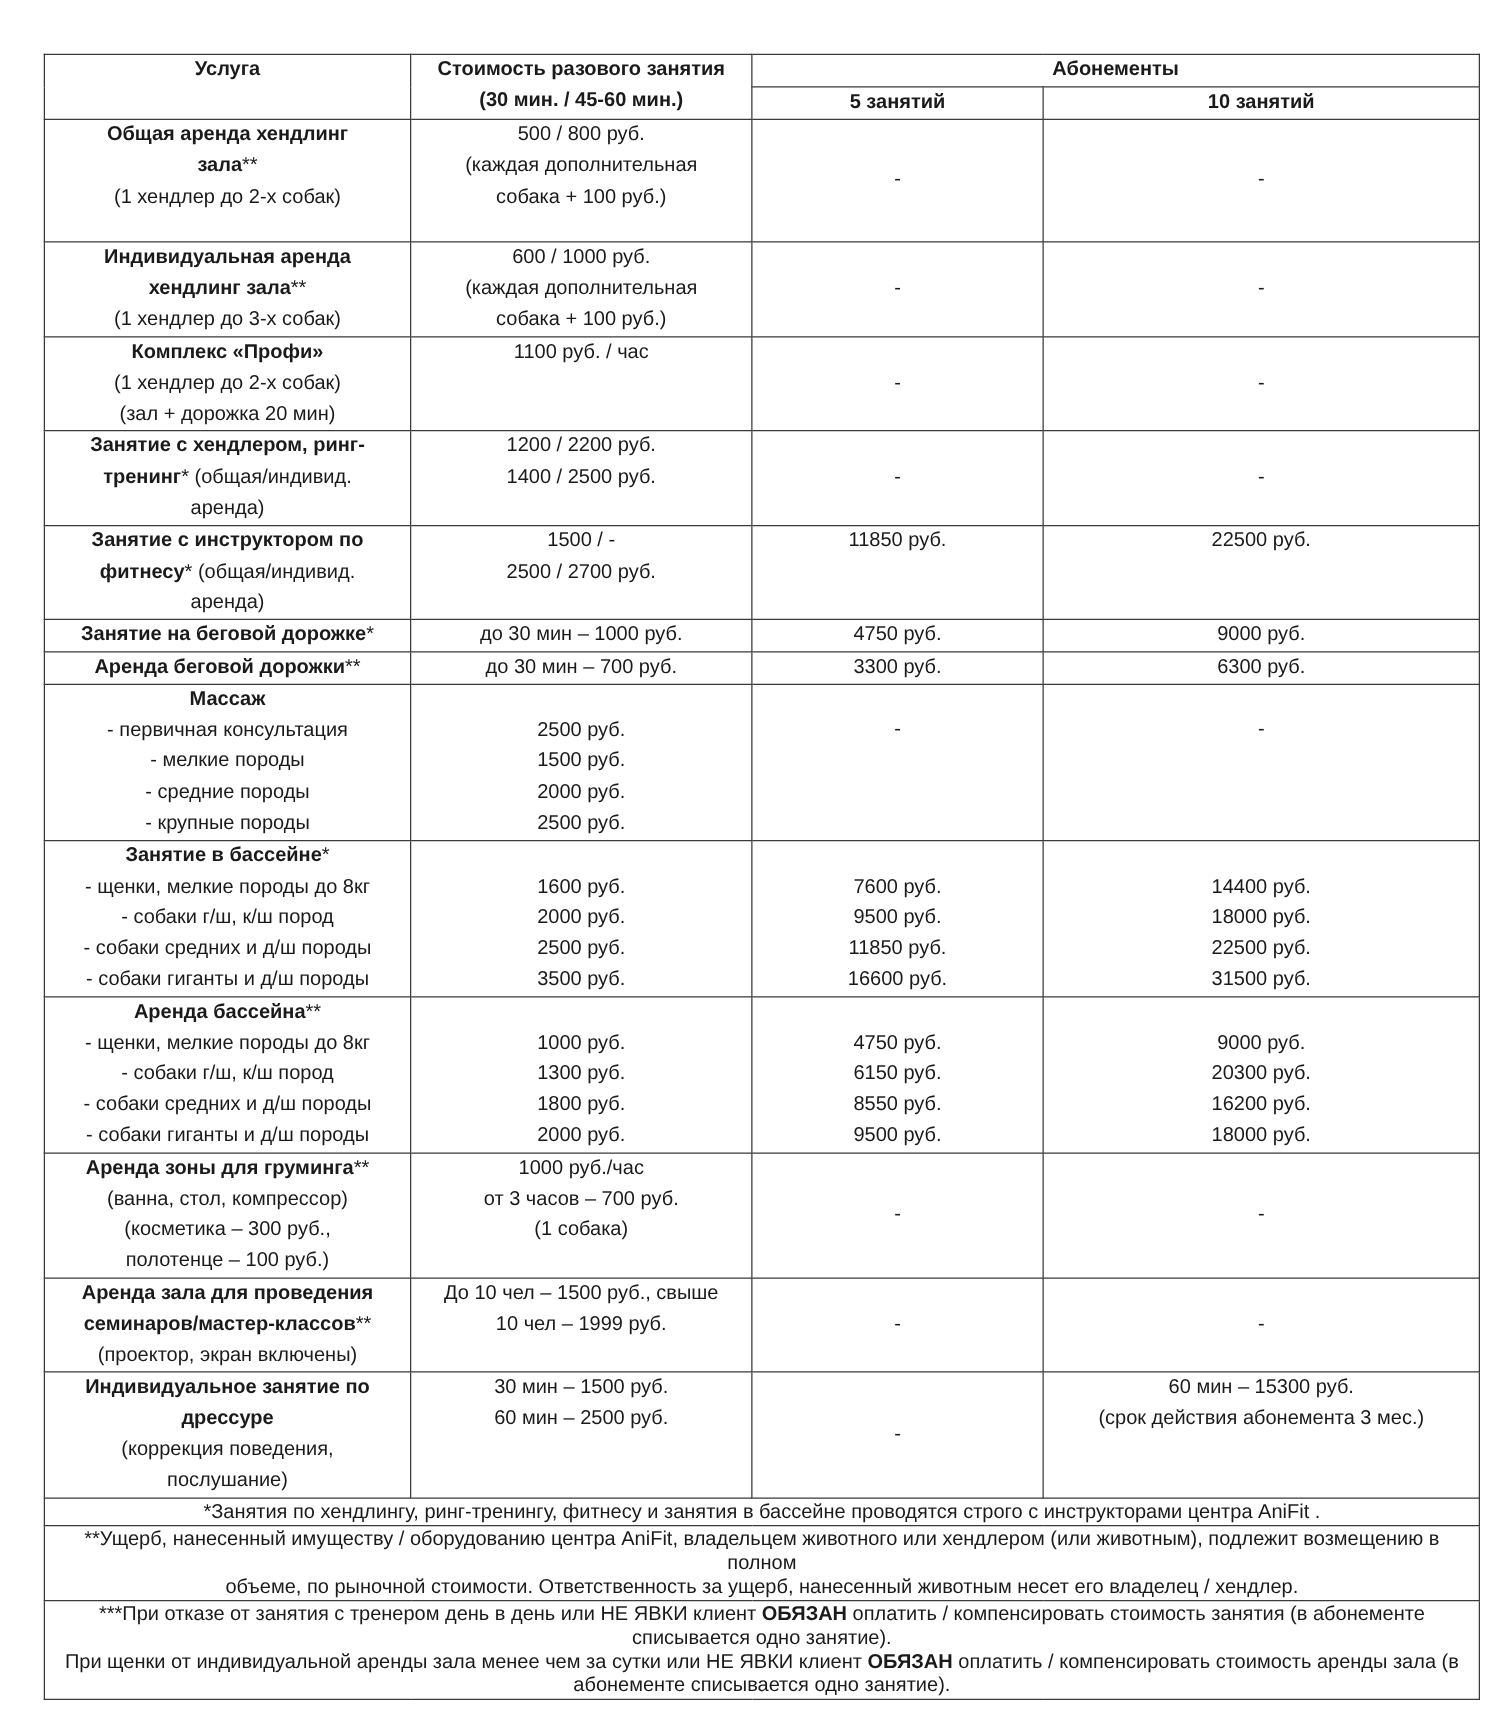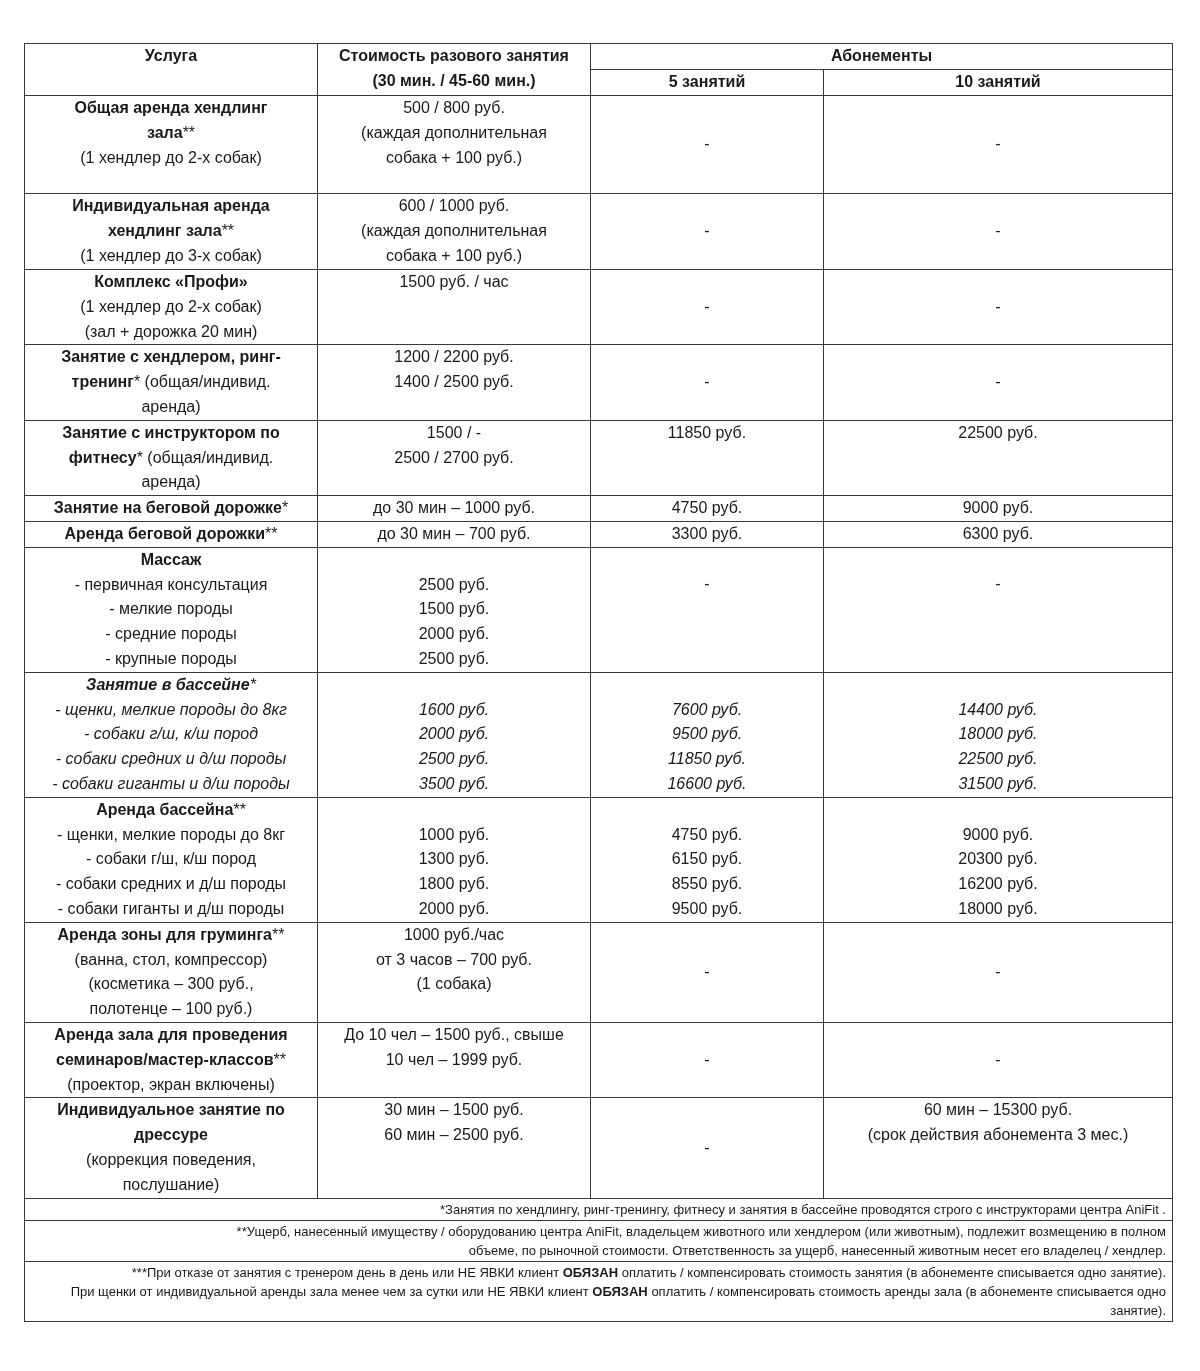--- a/index.html
+++ b/index.html
@@ -1,31 +1,31 @@
 <!DOCTYPE html>
 <html><head>
 <meta charset="utf-8">
 <style>
   html, body { margin: 0; padding: 0; background: #ffffff; }
   body { width: 1200px; height: 1371px; position: relative; font-family: "Liberation Sans", "DejaVu Sans", sans-serif; color: #1a1a1a; }
   .price-table {
-    position: absolute; left: 24px; top: 43px; width: 1148px;
+    position: absolute; left: 35px; top: 43px; width: 1148px;
     border-collapse: collapse; table-layout: fixed;
     font-size: 16px; line-height: 24.8px;
   }
   .price-table td, .price-table th {
     border: 1.3px solid #3a3a3a; text-align: center; vertical-align: top;
     padding: 0 2px; font-weight: normal;
   }
   .price-table th { font-weight: bold; }
   .price-table td.mid { vertical-align: middle; }
   .price-table .b { font-weight: bold; }
   .line { display: block; }
   .gap { display: block; height: 24.8px; }
-  .foot td { font-size: 13px; line-height: 19px; padding: 1px 6px; text-align: right; }
+  .foot td { font-size: 16px; line-height: 19px; padding: 1px 6px; }
 </style>
 </head>
 <body>
 
 <table class="price-table">
   <colgroup>
     <col style="width:293px">
       <col style="width:273px">
       <col style="width:233px">
       <col style="width:349px">
@@ -81,21 +81,21 @@
           <span class="line">-</span>
         </td>
       </tr>
       <tr style="height: 75px;">
         <td>
           <span class="line"><span class="b">Комплекс «Профи»</span></span>
           <span class="line">(1 хендлер до 2-х собак)</span>
           <span class="line">(зал + дорожка 20 мин)</span>
         </td>
         <td>
-          <span class="line">1500 руб. / час</span>
+          <span class="line">1100 руб. / час</span>
         </td>
         <td class="mid">
           <span class="line">-</span>
         </td>
         <td class="mid">
           <span class="line">-</span>
         </td>
       </tr>
       <tr style="height: 75px;">
         <td>
@@ -174,21 +174,21 @@
           <span class="line">2000 руб.</span>
           <span class="line">2500 руб.</span>
         </td>
         <td style="padding-top: 24px;">
           <span class="line">-</span>
         </td>
         <td style="padding-top: 24px;">
           <span class="line">-</span>
         </td>
       </tr>
-      <tr style="height: 124px; font-style: italic;">
+      <tr style="height: 124px;">
         <td>
           <span class="line"><span class="b">Занятие в бассейне</span><span>*</span></span>
           <span class="line">- щенки, мелкие породы до 8кг</span>
           <span class="line">- собаки г/ш, к/ш пород</span>
           <span class="line">- собаки средних и д/ш породы</span>
           <span class="line">- собаки гиганты и д/ш породы</span>
         </td>
         <td>
           <span class="gap"></span>
           <span class="line">1600 руб.</span>

